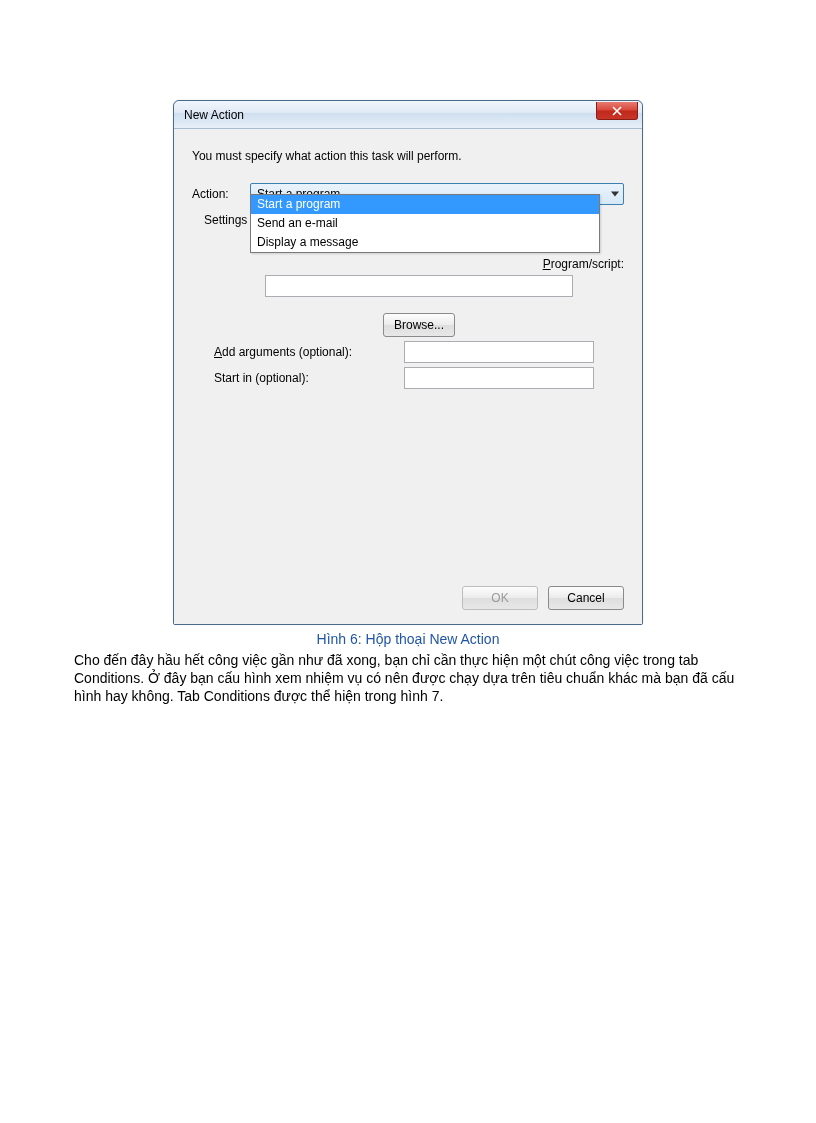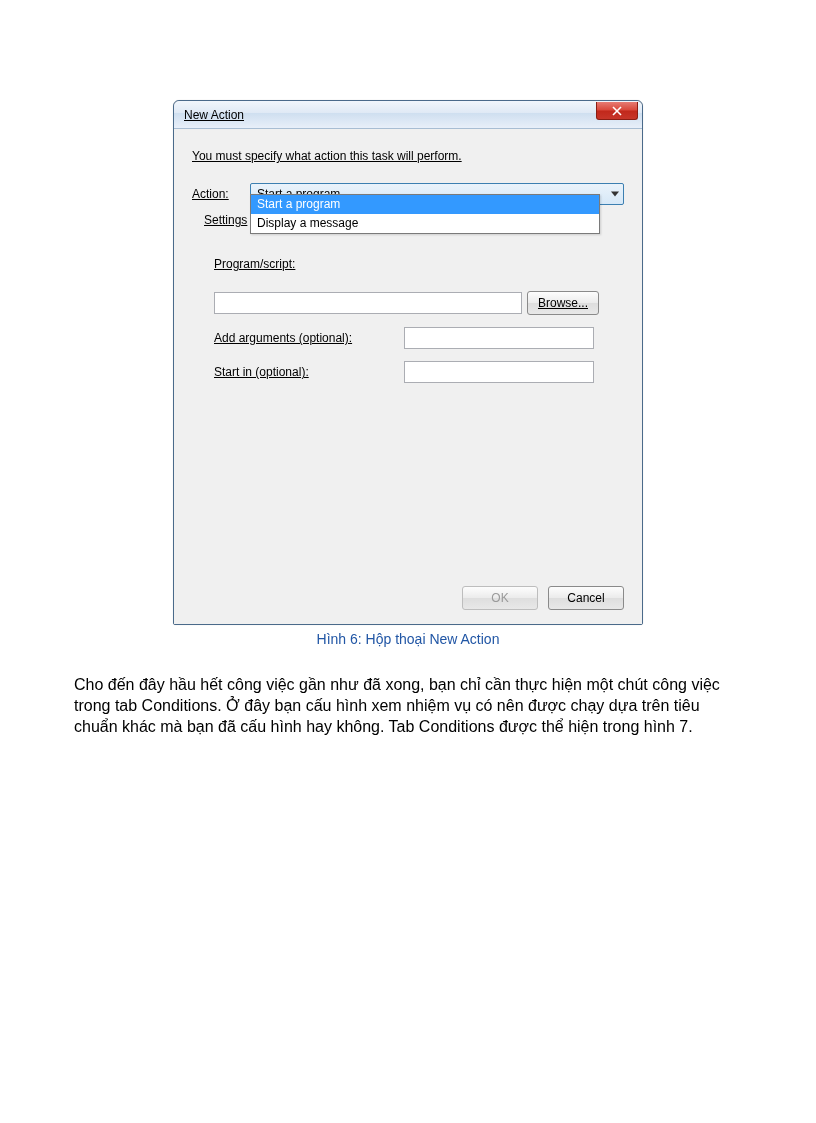--- a/index.html
+++ b/index.html
@@ -12,21 +12,20 @@
     font-size: 12px;
     color: #000;
     position: relative;
   }
   .page {
     padding: 100px 74px 0 74px;
   }
   .dialog-wrap {
     display: flex;
     justify-content: center;
-    text-decoration: underline;
   }
   .dialog {
     width: 470px;
     border: 1px solid #4a6a8a;
     border-radius: 6px 6px 2px 2px;
     background: #f0f0f0;
     box-shadow: 0 0 1px rgba(0,0,0,.2);
     position: relative;
   }
   .titlebar {
@@ -124,27 +123,29 @@
     margin-left: 12px;
     margin-top: 8px;
     font-size: 12px;
   }
   .program-row {
     margin-left: 22px;
     margin-top: 30px;
   }
   .program-label {
     font-size: 12px;
-    margin-bottom: 20px;
+    margin-bottom: 4px;
+    text-align: right;
   }
   .program-label .ul { text-decoration: underline; }
   .input-row {
     display: flex;
-    gap: 5px;
-    align-items: center;
+    gap: 16px;
+    align-items: center;
+    flex-direction: column;
   }
   .text-input {
     height: 22px;
     border: 1px solid #abadb3;
     background: #fff;
     padding: 0 4px;
     font-size: 12px;
   }
   .script-input { width: 308px; }
   .browse-btn {
@@ -155,21 +156,21 @@
     background: linear-gradient(to bottom, #fdfdfd, #ececec 48%, #dedede 52%, #e8e8e8);
     font-size: 12px;
     display: flex;
     align-items: center;
     justify-content: center;
     padding: 0;
   }
   .opt-row {
     display: flex;
     align-items: center;
-    margin-top: 12px;
+    margin-top: 4px;
     margin-left: 22px;
   }
   .opt-label {
     width: 190px;
     font-size: 12px;
   }
   .opt-label .ul { text-decoration: underline; }
   .opt-input { width: 190px; }
   .button-row {
     position: absolute;
@@ -194,22 +195,22 @@
     color: #9a9a9a;
     border-color: #bdbdbd;
   }
   .caption {
     text-align: center;
     margin-top: 6px;
     font-size: 14px;
     color: #2156a5;
   }
   .body-text {
-    margin-top: 28px;
-    font-size: 16px;
+    margin-top: 4px;
+    font-size: 14px;
     line-height: 1.3;
     color: #000;
   }
 </style>
 </head>
 <body>
 
 <div class="page">
   <div class="dialog-wrap">
     <div class="dialog">
@@ -230,20 +231,21 @@
         <div class="row">
           <div class="label-action">Action:</div>
           <div class="combo">
             <span>Start a program</span>
             <span class="combo-arrow"></span>
           </div>
         </div>
 
         <div class="dropdown-list">
           <div class="dropdown-item selected">Start a program</div>
+          <div class="dropdown-item">Send an e-mail</div>
           <div class="dropdown-item">Display a message</div>
         </div>
 
         <div class="settings-label">Settings</div>
 
         <div class="program-row">
           <div class="program-label">
             <span class="ul">P</span><span>rogram/script:</span>
           </div>
           <div class="input-row">

